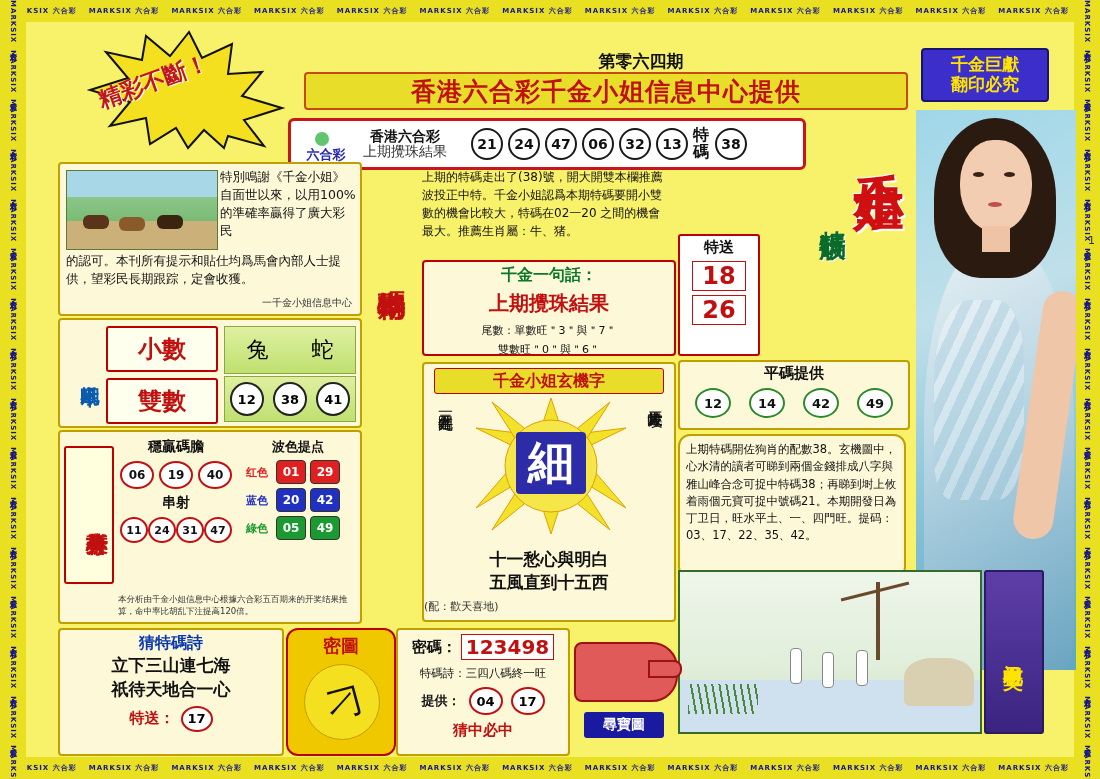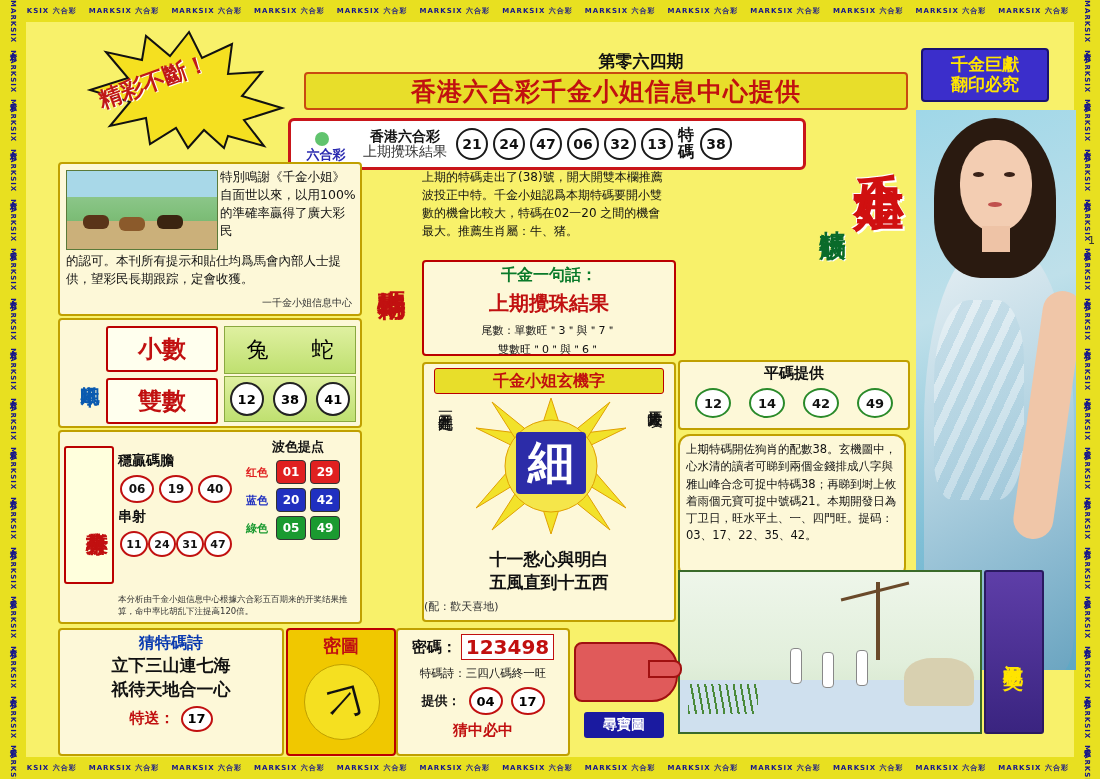--- a/index.html
+++ b/index.html
@@ -83,21 +83,21 @@
   }
   .rb-logo .ball{
     position:absolute;left:22px;top:8px;width:14px;height:14px;border-radius:50%;
     background:#39b54a;opacity:.8;
   }
   .rb-title{
     width:92px;text-align:center;line-height:1.1;
   }
   .rb-title .t1{font-size:14px;font-weight:bold;color:#111;}
   .rb-title .t2{font-size:14px;color:#333;}
-  .balls{display:flex;align-items:center;gap:5px;margin-left:5px;}
+  .balls{display:flex;align-items:center;gap:5px;margin-left:20px;}
   .ballnum{
     width:28px;height:28px;border-radius:50%;
     border:2px solid #1a1a1a;background:#fff;
     font-size:14px;font-weight:bold;color:#111;
     display:flex;align-items:center;justify-content:center;
   }
   .tema-lbl{font-size:16px;line-height:1.05;text-align:center;width:20px;color:#111;font-weight:bold;margin-left:3px;}
 
   
   .photo{
@@ -247,21 +247,21 @@
   .zhuanye{
     position:absolute;left:32px;top:408px;width:300px;height:190px;
     background:#fdf8d8;border:2px solid #c0a000;border-radius:4px;
   }
   .zy-label{
     position:absolute;left:4px;top:14px;width:46px;height:130px;
     writing-mode:vertical-rl;font-size:22px;font-weight:bold;color:#c11010;
     text-align:center;background:#ffd;border:2px solid #b00;border-radius:3px;
     padding:2px 0;
   }
-  .zy-mid{position:absolute;left:58px;top:20px;width:116px;text-align:left;}
+  .zy-mid{position:absolute;left:58px;top:6px;width:116px;text-align:center;}
   .zy-mid .t{font-size:14px;font-weight:bold;color:#111;}
   .zy-mid .row{display:flex;justify-content:space-between;margin:5px 2px;}
   .zy-mid .b{
     width:30px;height:24px;border-radius:50%;border:2px solid #c11010;background:#fff;
     display:flex;align-items:center;justify-content:center;font-size:12px;font-weight:bold;color:#111;
   }
   .zy-mid .row4 .b{width:26px;height:22px;font-size:11px;}
   .zy-right{position:absolute;left:182px;top:6px;width:112px;text-align:center;}
   .zy-right .t{font-size:13px;font-weight:bold;color:#111;}
   .zy-right .r{display:flex;align-items:center;gap:4px;margin:4px 0;}
@@ -363,21 +363,21 @@
   .caishi .bot{display:flex;align-items:center;justify-content:center;gap:6px;margin-top:4px;}
   .caishi .bot .lb{font-size:15px;font-weight:bold;color:#c11010;}
   .caishi .bot .b{
     width:28px;height:22px;border-radius:50%;border:2px solid #c11010;background:#fff;
     display:flex;align-items:center;justify-content:center;font-size:13px;font-weight:bold;
   }
 
   
   .mitu{
     position:absolute;left:260px;top:606px;width:106px;height:124px;
-    background:#f0c800;border:2px solid #b00;border-radius:4px;
+    background:#f0c800;border:2px solid #b00;border-radius:12px;
   }
   .mitu .t{position:absolute;left:0;top:4px;width:106px;text-align:center;
     font-size:18px;font-weight:bold;color:#c11010;}
   .mitu .circ{
     position:absolute;left:16px;top:34px;width:74px;height:74px;border-radius:50%;
     background:#f5e020;border:1px solid #c0a000;
   }
   .mitu .glyph{position:absolute;left:40px;top:50px;font-size:34px;color:#111;transform:rotate(-15deg);}
 
   
@@ -558,20 +558,25 @@
 
     <div class="mid-text">上期的特碼走出了(38)號，開大開雙本欄推薦波投正中特。千金小姐認爲本期特碼要開小雙數的機會比較大，特碼在02一20 之間的機會最大。推薦生肖屬：牛、猪。</div>
 
     <div class="qianjin">
       <div class="q1">千金一句話：</div>
       <div class="q2">上期攪珠結果</div>
       <div class="q3">尾數：單數旺＂3＂與＂7＂</div>
       <div class="q3" style="margin-top:2px">雙數旺＂0＂與＂6＂</div>
     </div>
 
+    <div class="tesong">
+      <div class="h">特送</div>
+      <div class="n">18</div>
+      <div class="n">26</div>
+    </div>
 
     <div class="xiaoshu-box">
       <div class="xiaoshu-label">本期吼</div>
       <div class="xiaoshu-cells">
         <div class="xcell">小數</div>
         <div class="xcell">雙數</div>
       </div>
       <div class="zodiac" id="zodiac-row">
           <span>兔</span>
           <span>蛇</span>

